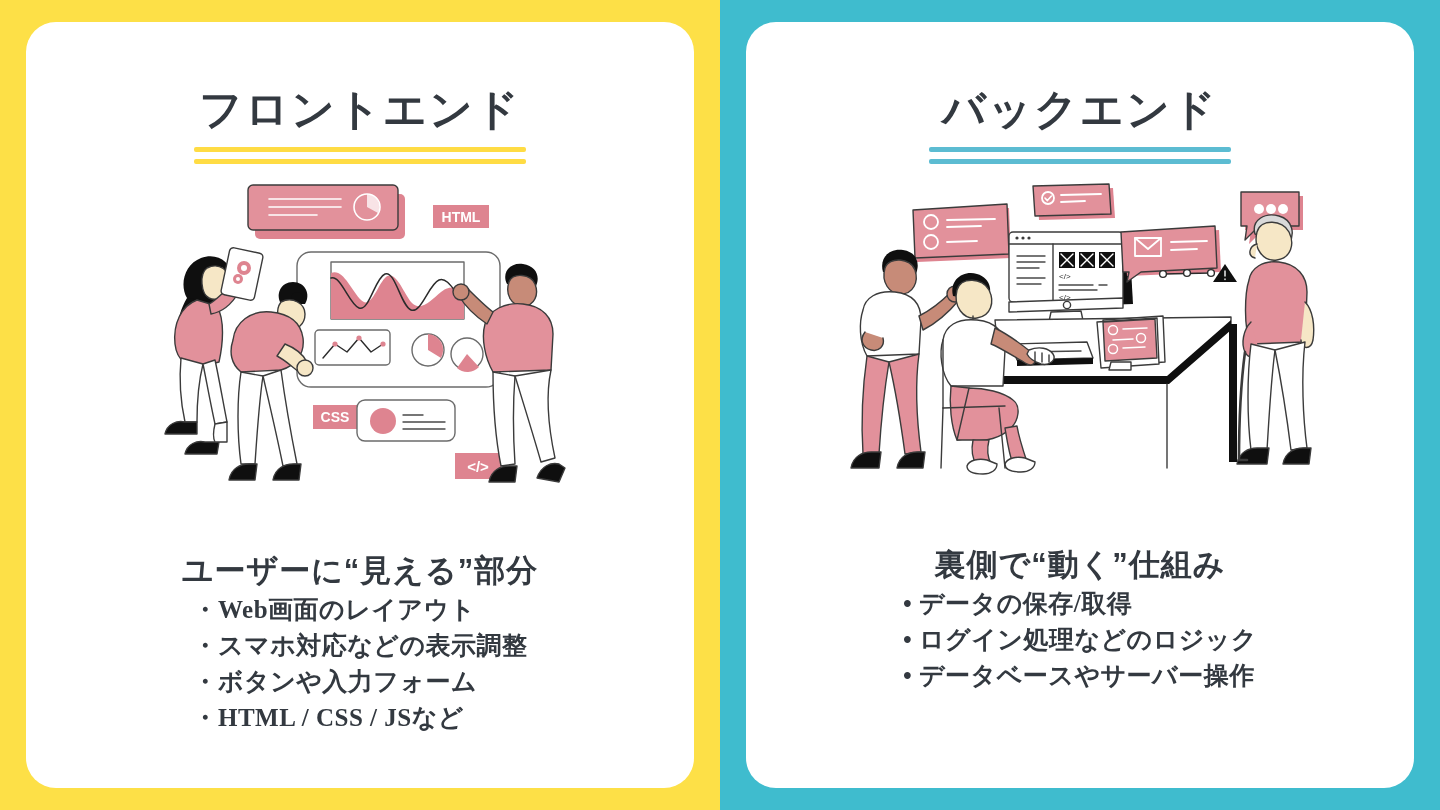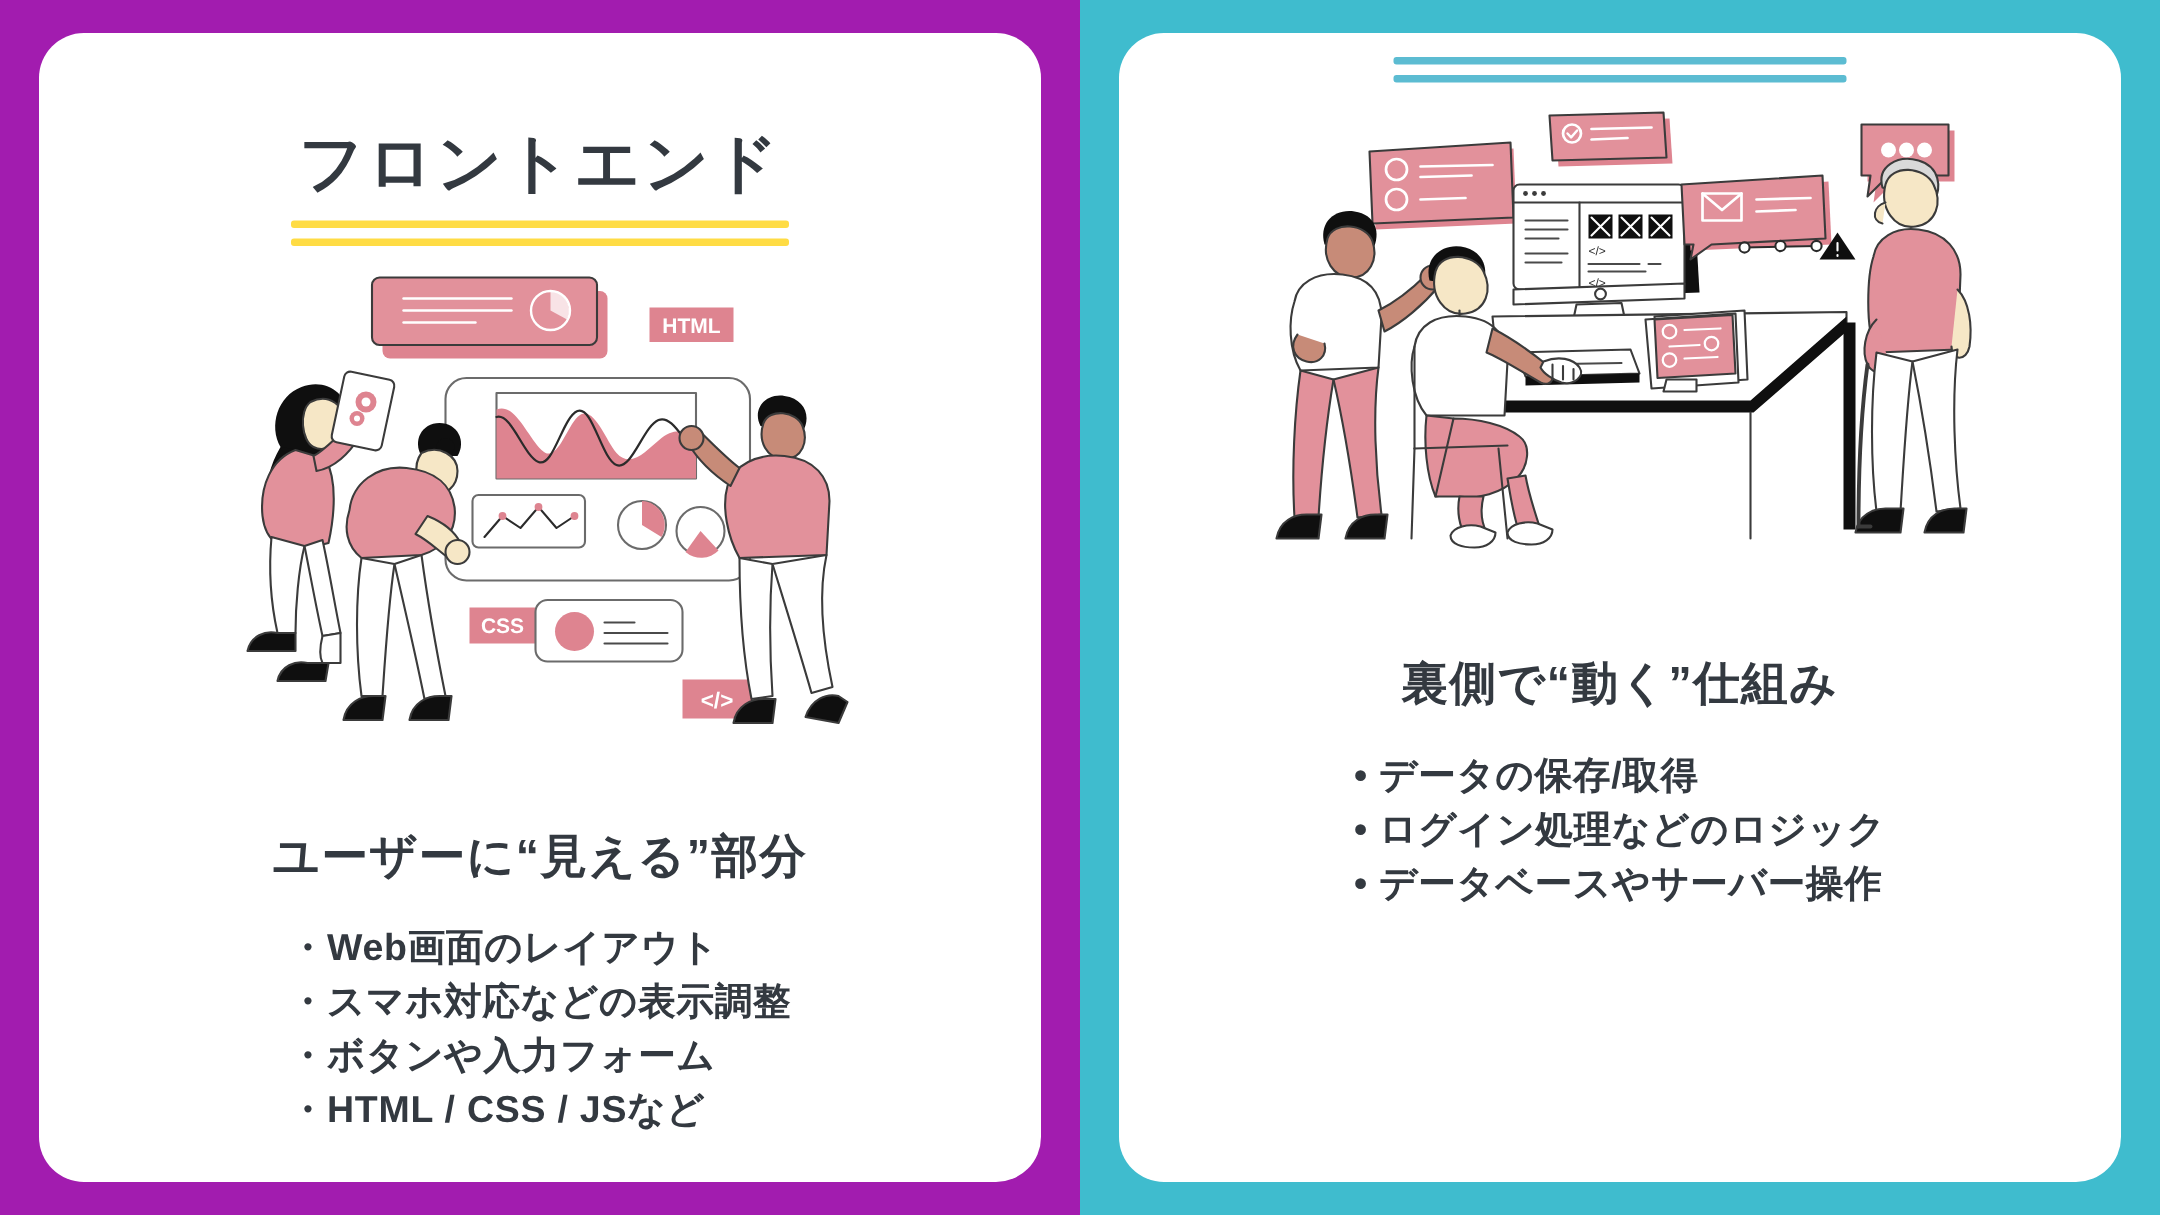--- a/index.html
+++ b/index.html
@@ -4,21 +4,21 @@
 <style>
   * { margin:0; padding:0; box-sizing:border-box; }
   html,body { width:1440px; height:810px; overflow:hidden; }
   body {
     font-family:"Liberation Sans","DejaVu Sans",sans-serif;
     background:#ffffff;
   }
   .stage { position:relative; width:1440px; height:810px; display:flex; }
 
   .half { position:relative; width:720px; height:810px; }
-  .half.left  { background:#a21caf; }
+  .half.left  { background:#fde047; }
   .half.right { background:#3FBCCE; }
 
   .card {
     position:absolute;
     background:#ffffff;
     border-radius:30px;
     display:flex;
     flex-direction:column;
     align-items:center;
   }
@@ -55,26 +55,26 @@
     font-weight:bold;
     color:#333940;
     letter-spacing:1px;
     white-space:nowrap;
   }
   .illu.left  + .subtitle { margin-top:48px; }
   .illu.right + .subtitle { margin-top:52px;text-align:right; }
 
   .bullets {
     list-style:none;
-    margin-top:22px;
     font-size:25px;
     font-weight:bold;
     color:#333940;
     line-height:1.44;
     letter-spacing:0.5px;
+    font-family:Liberation Serif, serif;
   }
   .bullets li { white-space:nowrap; }
   .bullets li::before { content:"・"; }
   .bullets.dot li::before { content:"• "; }
 </style>
 </head>
 <body>
 
 <div class="stage">
 
@@ -198,20 +198,21 @@
         <li>スマホ対応などの表示調整</li>
         <li>ボタンや入力フォーム</li>
         <li>HTML / CSS / JSなど</li>
       </ul>
     </div>
   </div>
 
   <div class="half right">
     <div class="card">
 
+      <div class="title">バックエンド</div>
 
       <div class="rule teal">
         <i></i>
         <i></i>
       </div>
 
       <div class="illu right">
         <svg viewBox="0 0 470 320" xmlns="http://www.w3.org/2000/svg">
           <g fill="none" stroke="#3b3b3b" stroke-width="1.4" stroke-linecap="round" stroke-linejoin="round">
 

